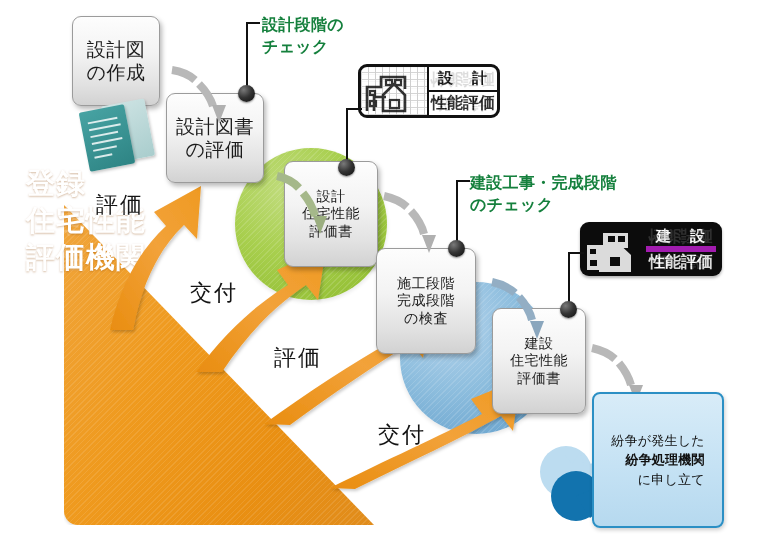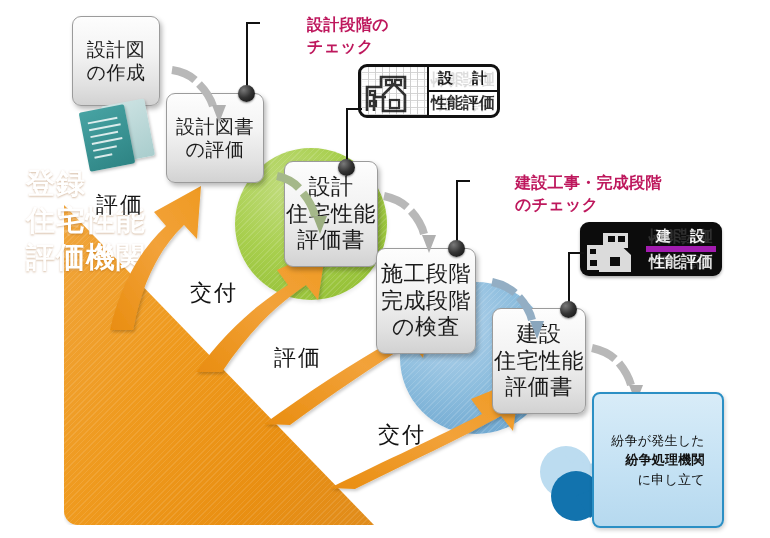--- a/index.html
+++ b/index.html
@@ -71,38 +71,37 @@
     border-radius:9px;
     box-shadow:2px 3px 5px rgba(0,0,0,.28);
     display:flex;align-items:center;justify-content:center;
     text-align:center;
     color:#1b1b1b;
     font-size:19px;line-height:1.22;
     white-space:pre-line;
     letter-spacing:.5px;
     z-index:6;
   }
-  .pbox.sm{font-size:22px;}
+  .pbox.sm{font-size:14px;}
 
   
   .pin{
     position:absolute;width:17px;height:17px;border-radius:50%;
     background:radial-gradient(circle at 33% 28%,#7a7a7a 0%,#333 48%,#0c0c0c 100%);
     box-shadow:0 1px 2px rgba(0,0,0,.45);
     z-index:12;
   }
   .pinline{position:absolute;background:#111;z-index:11;}
 
   
   .callout{
     position:absolute;
     font-weight:700;font-size:16px;line-height:1.36;
-    color:#be185d;white-space:pre-line;letter-spacing:.3px;
+    color:#15803d;white-space:pre-line;letter-spacing:.3px;
     z-index:12;
-    margin-left:45px;
   }
 
   
   .flowlabel{
     position:absolute;
     font-family:"DejaVu Serif","Liberation Serif",serif;
     font-weight:400;font-size:22px;color:#141414;letter-spacing:2px;
     text-shadow:0 1px 0 rgba(255,255,255,.9);
     z-index:8;
   }

